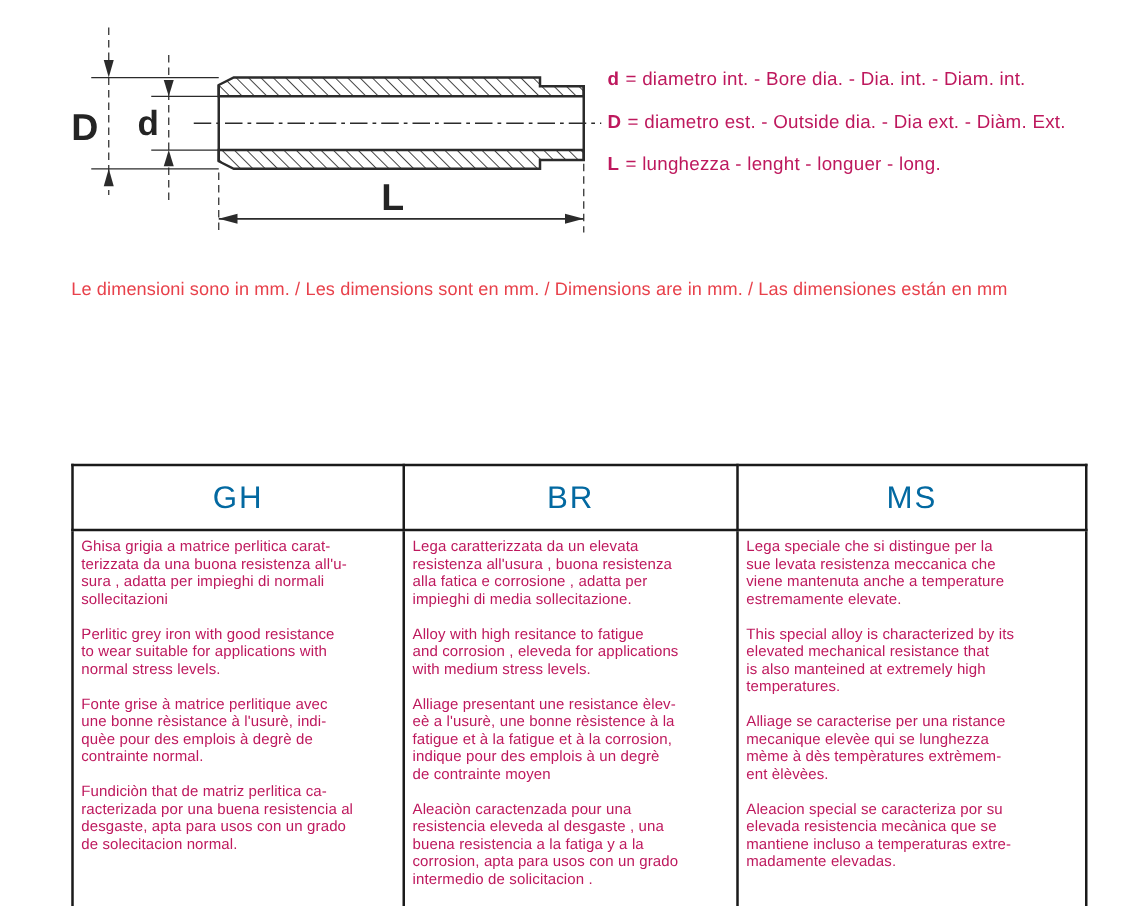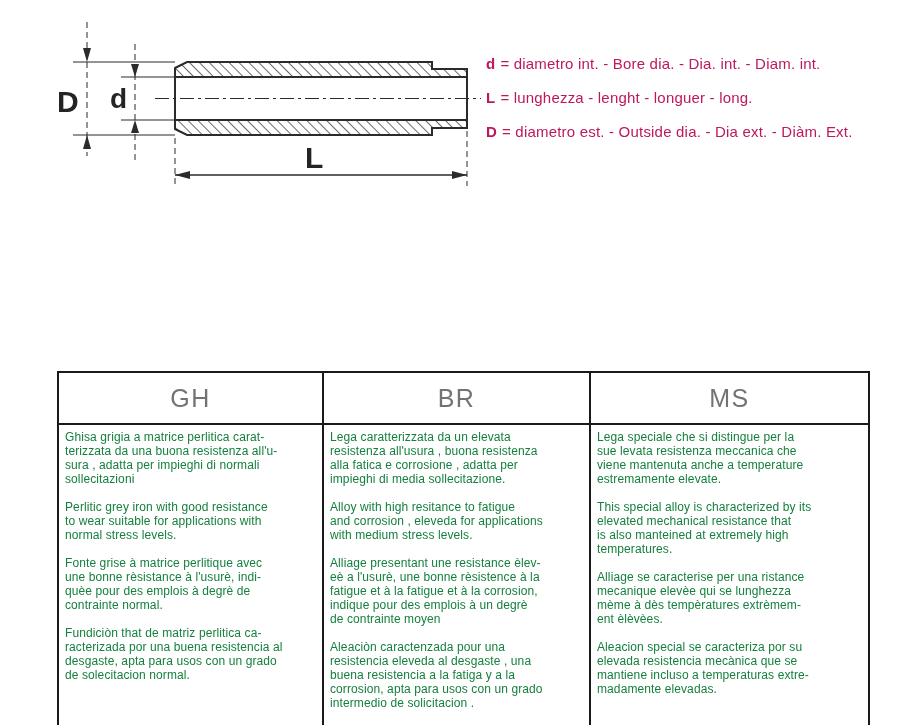--- a/index.html
+++ b/index.html
@@ -15,27 +15,27 @@
     position:absolute; left:57px; top:224px; width:820px;
     color:#e8414b; font-size:14.5px; letter-spacing:0.1px;
   }
   table.materials {
     position:absolute; left:57px; top:371px; width:811px;
     border-collapse:collapse; table-layout:fixed; background:#fff;
   }
   table.materials th, table.materials td { border:2px solid #1a1a1a; }
   table.materials th {
     height:48px; font-size:25px; font-weight:500; letter-spacing:1.5px;
-    color:#737373; text-align:center; vertical-align:middle;
+    color:#0369a1; text-align:center; vertical-align:middle;
   }
   table.materials td { vertical-align:top; padding:5px 6px 2px 6px; height:276px; }
   col.c1 { width:265px; } col.c2 { width:267px; } col.c3 { width:279px; }
   p.para {
     margin:0 0 14px 0; white-space:pre-line;
-    font-size:12px; line-height:14px; letter-spacing:0.1px; color:#15803d;
+    font-size:12px; line-height:14px; letter-spacing:0.1px; color:#be185d;
   }
   svg text.dim-label { font-family:"Liberation Sans", sans-serif; font-weight:600; fill:#242424; }
 </style>
 </head>
 <body>
 
 <div class="page">
 
   <div class="drawing">
     <svg width="430" height="205" viewBox="0 0 430 205">
@@ -81,27 +81,28 @@
         <text class="dim-label" x="250" y="160" font-size="30">L</text>
       </g>
     </svg>
   </div>
 
   <div class="legend">
     <div class="legend-line">
       <span class="legend-sym">d</span><span>= diametro int. - Bore dia. - Dia. int. - Diam. int.</span>
     </div>
     <div class="legend-line">
-      <span class="legend-sym">L</span><span>= lunghezza - lenght - longuer - long.</span>
+      <span class="legend-sym">D</span><span>= diametro est. - Outside dia. - Dia ext. - Diàm. Ext.</span>
     </div>
     <div class="legend-line">
-      <span class="legend-sym">D</span><span>= diametro est. - Outside dia. - Dia ext. - Diàm. Ext.</span>
+      <span class="legend-sym">L</span><span>= lunghezza - lenght - longuer - long.</span>
     </div>
   </div>
 
+  <div class="units-note">Le dimensioni sono in mm. / Les dimensions sont en mm. / Dimensions are in mm. / Las dimensiones están en mm</div>
 
   <table class="materials">
     <colgroup>
         <col class="c1">
         <col class="c2">
         <col class="c3">
       </colgroup>
     <thead>
       <tr>
         <th>GH</th>

